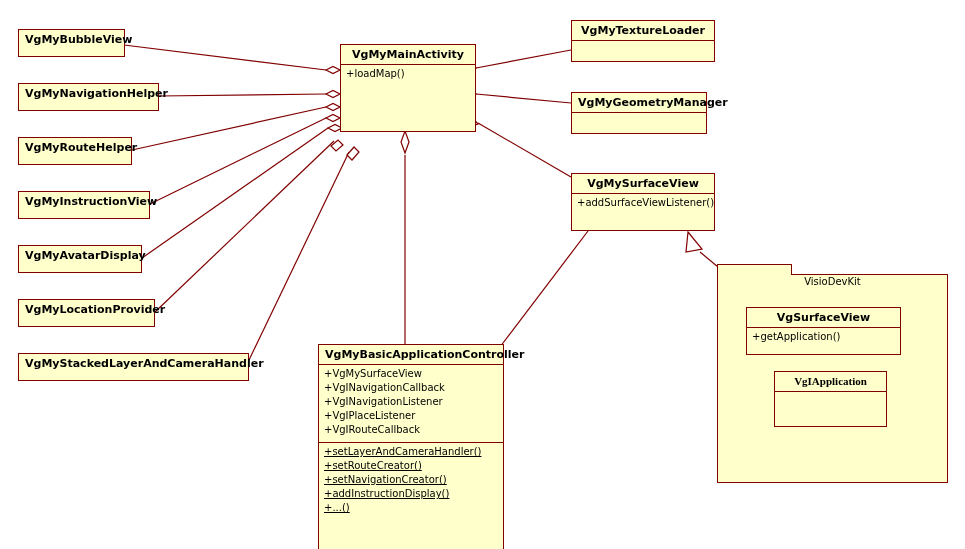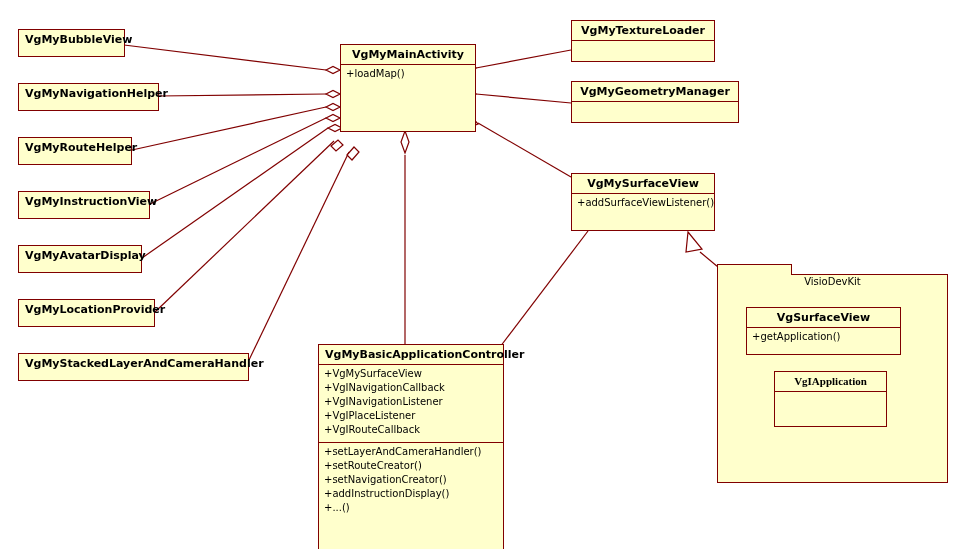--- a/index.html
+++ b/index.html
@@ -162,42 +162,42 @@
     <div class="uml-compartment" style="height:67px;">
       <div class="uml-member">+loadMap()</div>
     </div>
   </div>
 
   <div class="uml-class" style="left:571px; top:20px; width:144px; height:42px;">
     <div class="uml-title">VgMyTextureLoader</div>
     <div class="uml-compartment empty"></div>
   </div>
 
-  <div class="uml-class" style="left:571px; top:81px; width:168px; height:42px;">
+  <div class="uml-class" style="left:571px; top:92px; width:136px; height:42px;">
     <div class="uml-title">VgMyGeometryManager</div>
     <div class="uml-compartment empty"></div>
   </div>
 
   <div class="uml-class" style="left:571px; top:173px; width:144px; height:58px;">
     <div class="uml-title">VgMySurfaceView</div>
     <div class="uml-compartment" style="height:37px;">
       <div class="uml-member">+addSurfaceViewListener()</div>
     </div>
   </div>
 
   <div class="uml-class" style="left:318px; top:344px; width:186px; height:229px;">
     <div class="uml-title">VgMyBasicApplicationController</div>
     <div class="uml-compartment" style="height:78px;">
       <div class="uml-member">+VgMySurfaceView</div>
       <div class="uml-member">+VgINavigationCallback</div>
       <div class="uml-member">+VgINavigationListener</div>
       <div class="uml-member">+VgIPlaceListener</div>
       <div class="uml-member">+VgIRouteCallback</div>
     </div>
-    <div class="uml-compartment" style="height:86px;">
+    <div class="uml-compartment" style="height:86px;text-decoration:underline;">
       <div class="uml-member">+setLayerAndCameraHandler()</div>
       <div class="uml-member">+setRouteCreator()</div>
       <div class="uml-member">+setNavigationCreator()</div>
       <div class="uml-member">+addInstructionDisplay()</div>
       <div class="uml-member">+...()</div>
     </div>
   </div>
 
   <div class="uml-class" style="left:746px; top:291px; width:155px; height:48px;margin-top:16px;">
     <div class="uml-title">VgSurfaceView</div>

